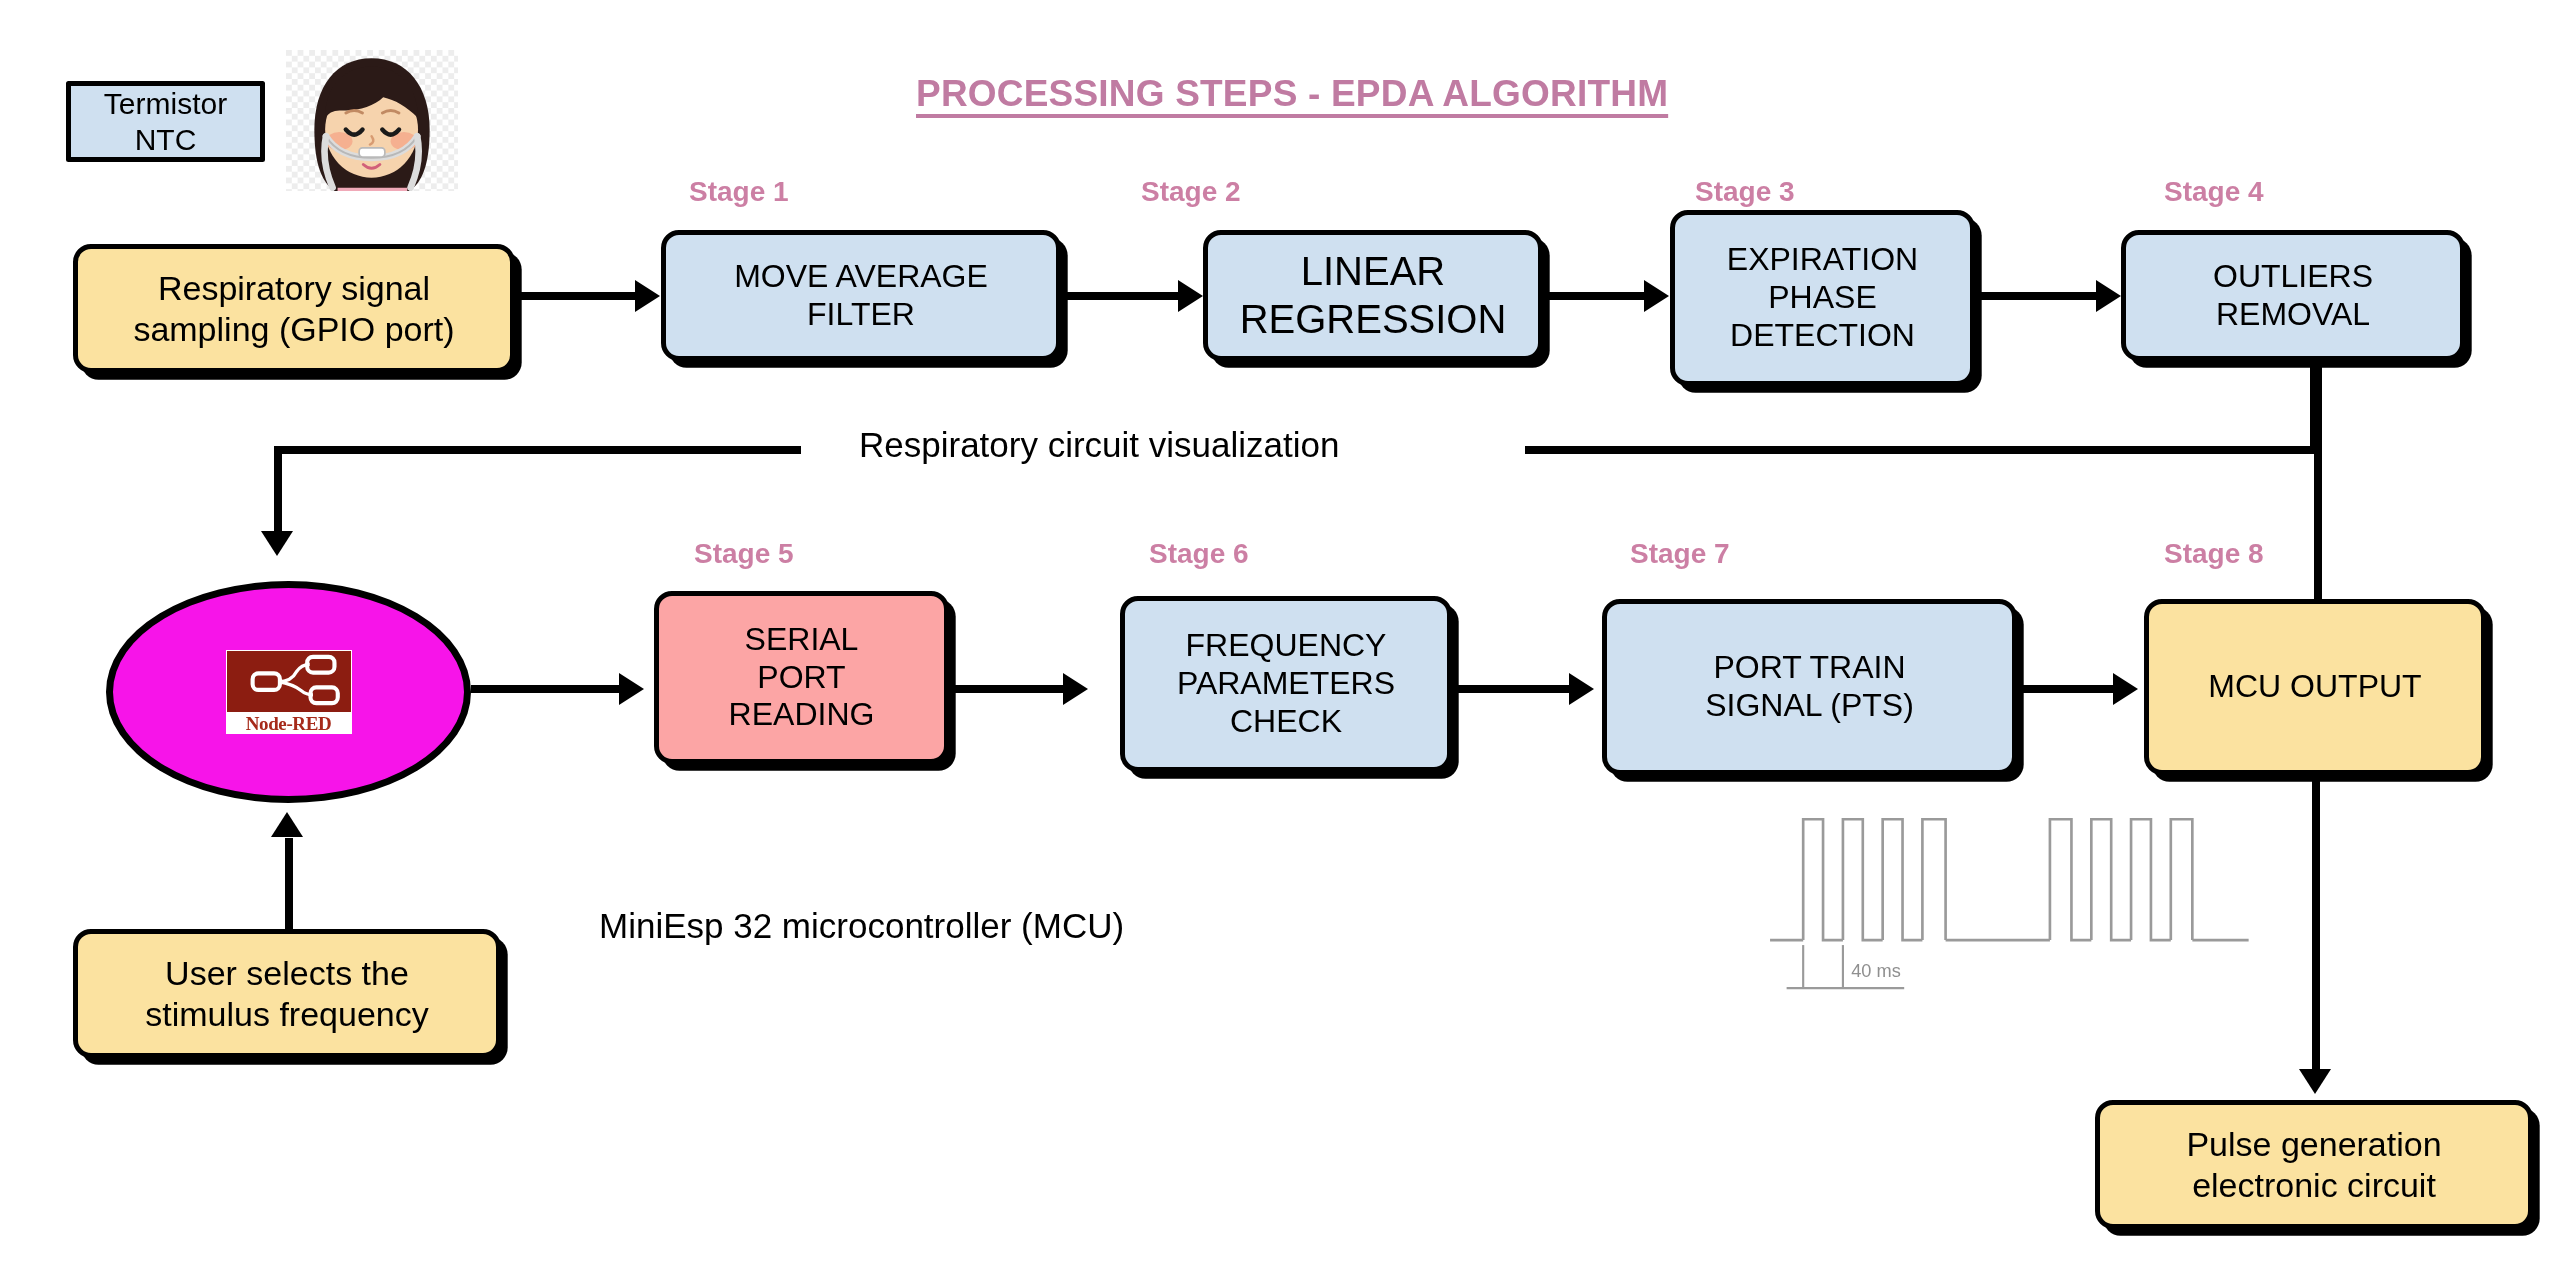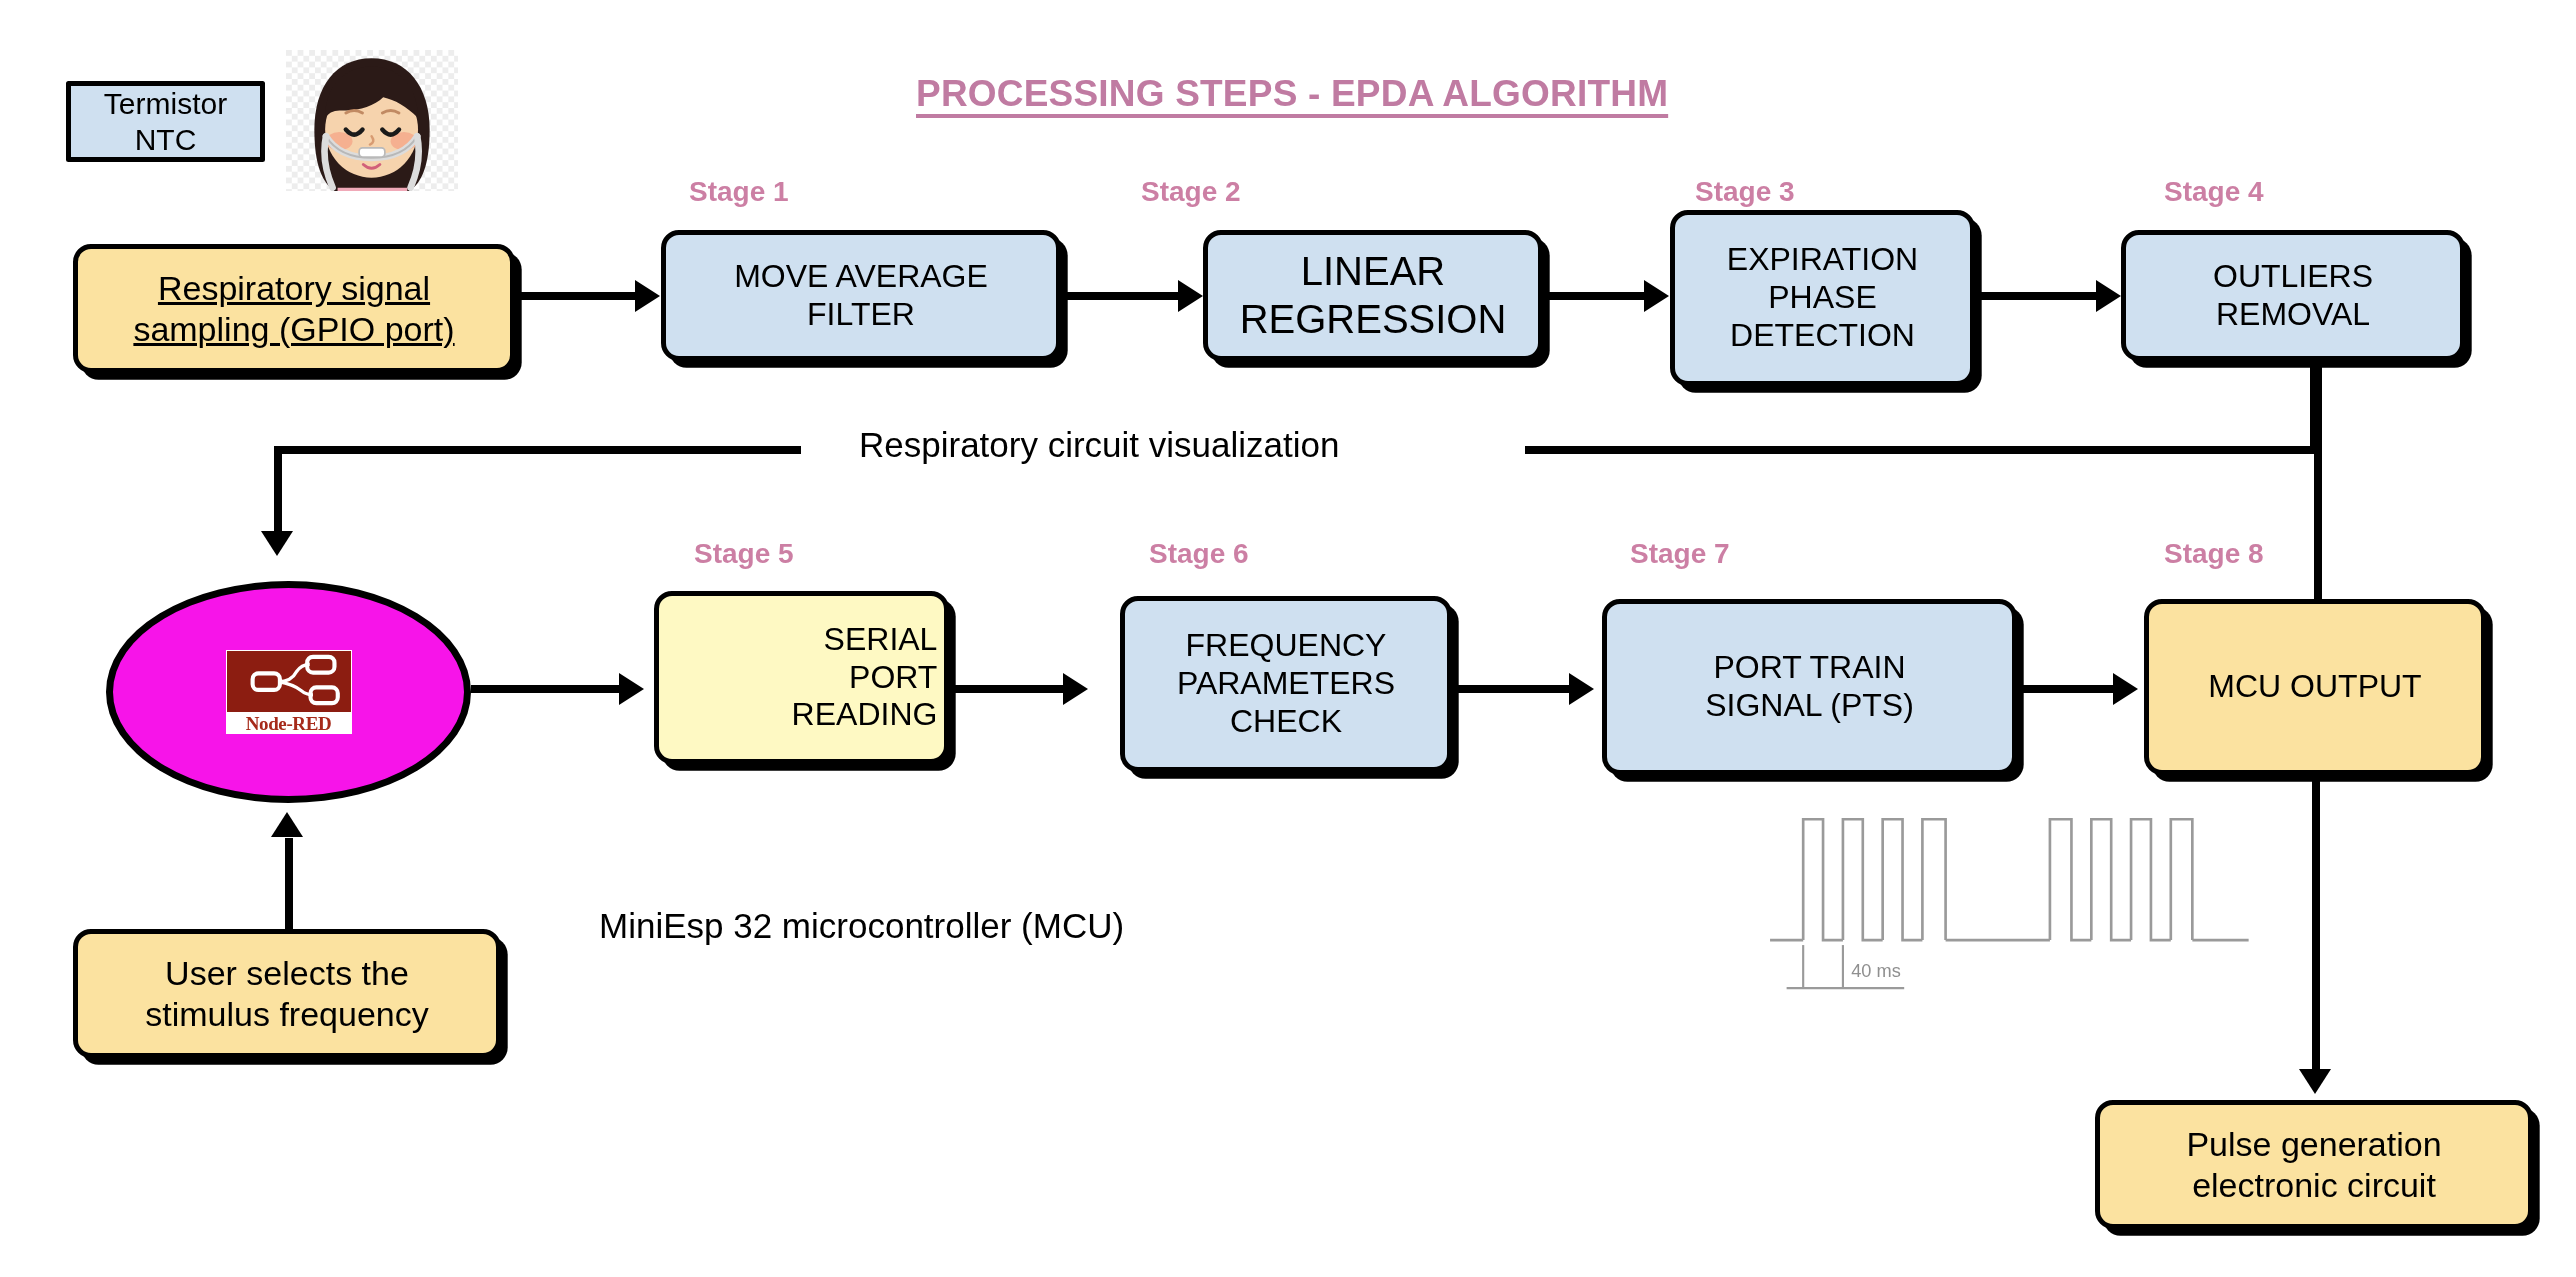--- a/index.html
+++ b/index.html
@@ -25,21 +25,21 @@
     justify-content:center;
     text-align:center;
     line-height:1.18;
     color:#000000;
     box-shadow:7.5px 7.5px 0 -0.8px rgba(0,0,0,1);
   }
   .box .lbl{ display:block; width:100%; padding:0 6.6px; }
 
   .blue   { background:#cfe0f0; }
   .yellow { background:#fbe2a0; }
-  .magenta{ background:#fef9c3;text-align:right; }
+  .magenta{ background:#fca5a5; }
 
   .rnd    { border-radius:18px; }
   .sq     { border-radius:2.5px; box-shadow:none; }
 
   
   .mcu-frame{
     position:absolute;
     left:558px; top:27px;
     width:1983px; height:1006px;
     box-sizing:border-box;
@@ -194,21 +194,21 @@
       <path d="M48 104q16 26 55 26t55 -26" stroke="#dcdcdc" stroke-width="8" fill="none" stroke-linecap="round"></path>
       <path d="M48 104q16 26 55 26t55 -26" stroke="#b8b8b8" stroke-width="2.5" fill="none"></path>
       <rect x="88" y="118" width="31" height="11" rx="4" fill="#ffffff" stroke="#b9b9b9" stroke-width="2"></rect>
       <path d="M48 104q-6 30 8 62" stroke="#dcdcdc" stroke-width="8" fill="none" stroke-linecap="round"></path>
       <path d="M158 104q6 30 -8 62" stroke="#dcdcdc" stroke-width="8" fill="none" stroke-linecap="round"></path>
 
       <path d="M62 166h84v4H62z" fill="#f0a9b8"></path>
     </svg>
   </div>
 
-  <div class="box yellow rnd" style="left:73px;top:244px;width:442px;height:129px;font-size:34px;text-decoration:underline;">
+  <div class="box yellow rnd" style="left:73px;top:244px;width:442px;height:129px;font-size:34px;">
     <span class="lbl">
       <span>Respiratory signal</span><br>
       <span>sampling (GPIO port)</span>
     </span>
   </div>
 
   <div class="title" style="left:916px;top:73px;font-size:37px;">PROCESSING STEPS - EPDA ALGORITHM</div>
 
   <div class="stage-lbl" style="left:689px;top:176px;">Stage 1</div>
   <div class="stage-lbl" style="left:1141px;top:176px;">Stage 2</div>

